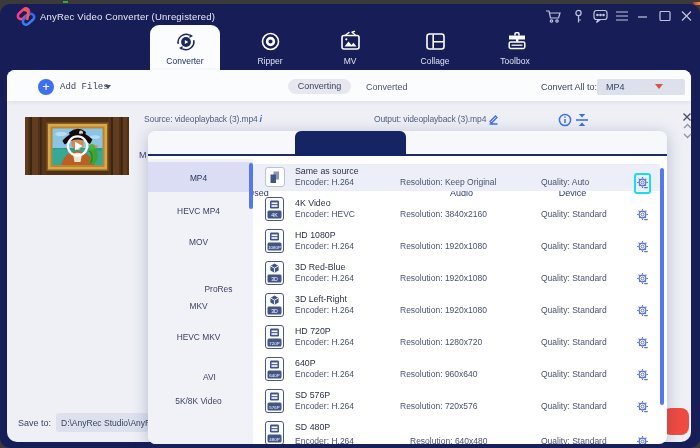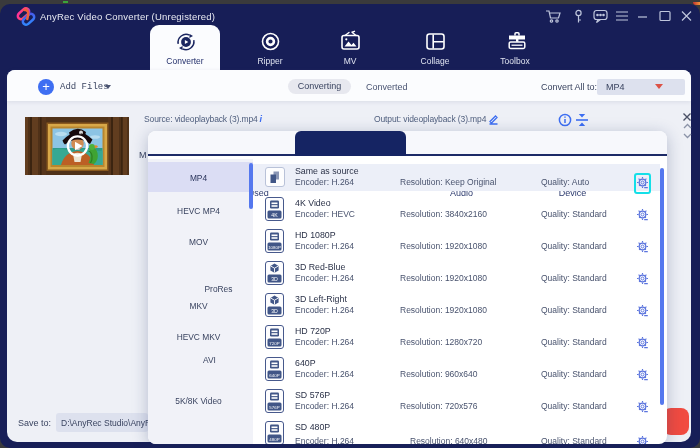--- a/index.html
+++ b/index.html
@@ -207,21 +207,21 @@
   <div class="abs ptab" style="left:369px;">Device</div>
 
   <div class="abs" style="left:0;top:28px;width:105px;height:285px;background:#f1f2f8;"></div>
   <div class="abs" style="left:0;top:31px;width:105px;height:30px;background:#dbddf4;"></div>
   <div class="abs scat" style="top:42px;color:#2b355c;">MP4</div>
   <div class="abs scat" style="top:75px;">HEVC MP4</div>
   <div class="abs scat" style="top:106px;">MOV</div>
   <div class="abs scat" style="top:153px;padding-left:40px;">ProRes</div>
   <div class="abs scat" style="top:170px;">MKV</div>
   <div class="abs scat" style="top:201px;">HEVC MKV</div>
-  <div class="abs scat" style="top:224px;padding-left:22px;">AVI</div>
+  <div class="abs scat" style="top:241px;padding-left:22px;">AVI</div>
   <div class="abs scat" style="top:265px;">5K/8K Video</div>
 
   <div class="abs" style="left:101px;top:32px;width:3.5px;height:46px;background:#5578ee;border-radius:2px;"></div>
 
 
   <div id="rows">
 <div class="abs" style="left:105px;top:33px;width:407px;height:27px;background:#eceff8;"></div>
 <div class="abs" style="left:486px;top:42px;width:17px;height:21px;border:2px solid #14dfe8;border-radius:3px;"></div>
 <svg class="abs" style="left:117px;top:36px" width="20" height="20" viewBox="0 0 20 20">
 <rect x="0.5" y="0.5" width="19" height="19" rx="2.5" fill="#fdfdfe" stroke="#b9c2d8" stroke-width="1"></rect>

